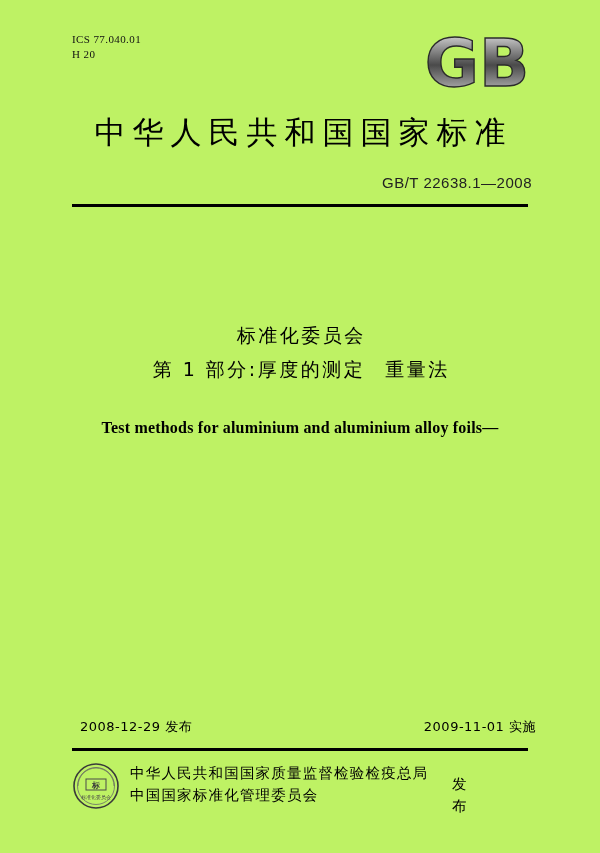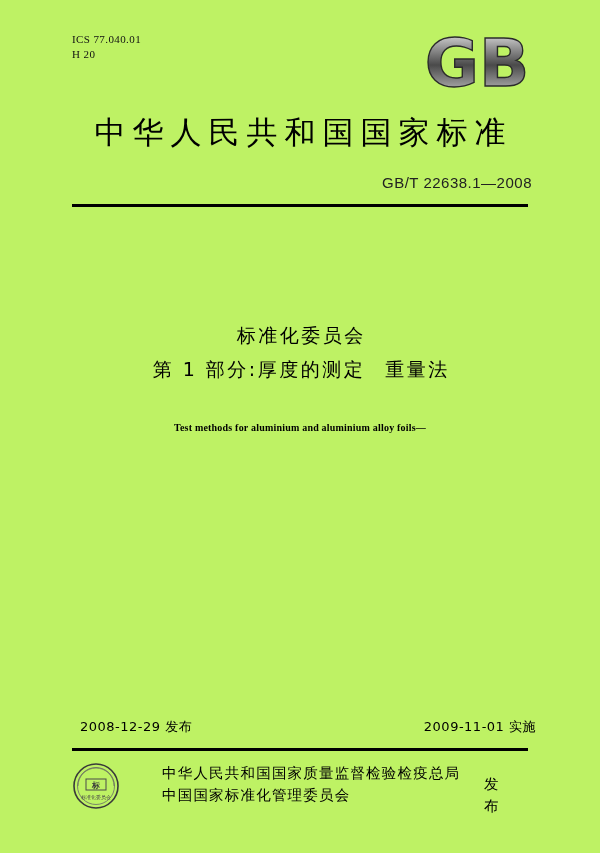--- a/index.html
+++ b/index.html
@@ -104,21 +104,21 @@
 
   
   .doc-title-en {
     position: absolute;
     left: 0;
     top: 416px;
     width: 600px;
     text-align: center;
     font-family: "Liberation Serif", serif;
     font-weight: bold;
-    font-size: 10px;
+    font-size: 16px;
     line-height: 24px;
     letter-spacing: 0.2px;
     color: #000;
   }
 
   
   .date-row {
     position: absolute;
     left: 72px;
     top: 718px;
@@ -149,21 +149,20 @@
   
   .issuer {
     position: absolute;
     left: 130px;
     top: 762px;
     font-family: "DejaVu Sans", sans-serif;
     font-size: 14.5px;
     line-height: 22px;
     letter-spacing: 1.2px;
     color: #000;
-    margin-left: 32px;
   }
   .issuer .publish {
     position: absolute;
     left: 322px;
     top: 11px;
     font-size: 14.5px;
     letter-spacing: 1.2px;
   }
 
   

